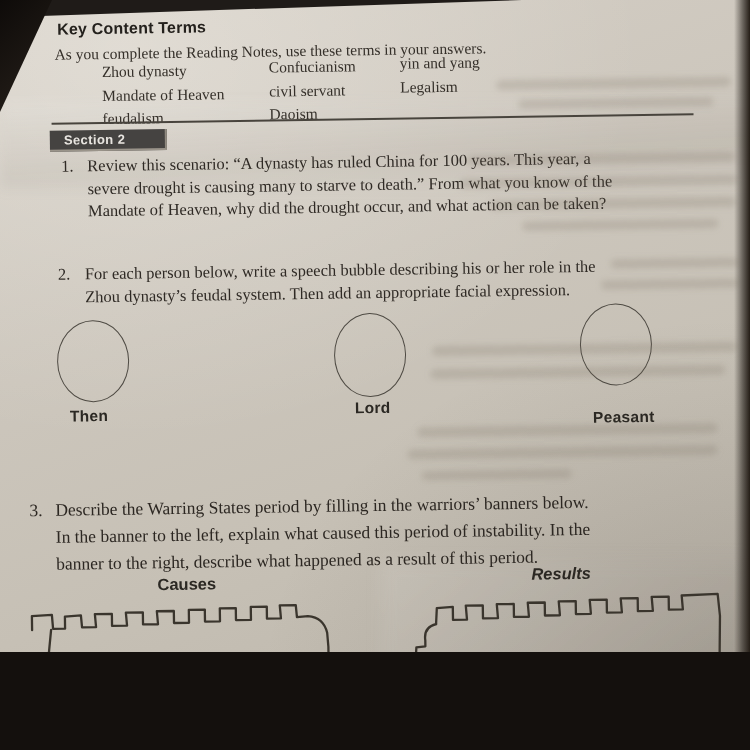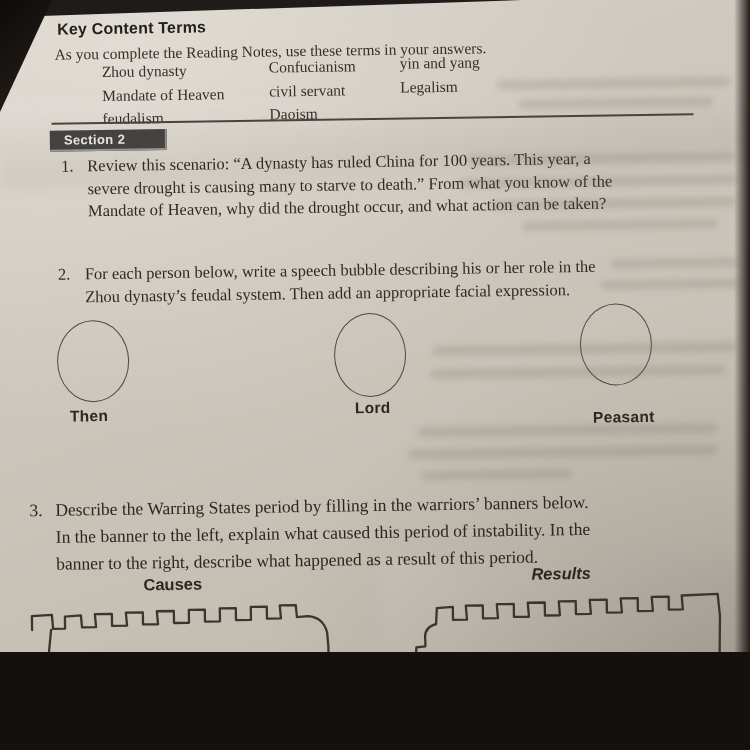--- a/index.html
+++ b/index.html
@@ -100,21 +100,21 @@
     <div class="fig-label sans" style="left:354px;top:399px;">Lord</div>
     <div class="fig-label sans" style="left:592px;top:394px;margin-top:18px;">Peasant</div>
 
     <div class="abs q q3" style="left:27px;top:492px;width:690px;">
       <span class="num" style="width:26px;">3.</span>
       <span class="txt">Describe the Warring States period by filling in the warriors’ banners below.
 In the banner to the left, explain what caused this period of instability. In the
 banner to the right, describe what happened as a result of this period.</span>
     </div>
 
-    <div class="banner-title sans" style="left:140px;top:572px;">Causes</div>
+    <div class="banner-title sans" style="left:154px;top:572px;">Causes</div>
     <div class="banner-title sans" style="left:528px;top:567px;font-style:italic;">Results</div>
 
     <svg class="banner" style="left:20px;top:598px;" width="340" height="165" viewBox="0 0 340 165">
       <path d="M27,27 L20,90 L13,162"></path>
       <path d="M8,27 L8,13 L28,12 L29,26
                L41,26 L41,14 L57,13 L58,25
                L72,25 L71,12 L88,12 L88,24
                L103,24 L102,11 L119,11 L119,23
                L134,23 L133,10 L150,10 L150,22
                L165,22 L165,9 L181,9 L181,21

